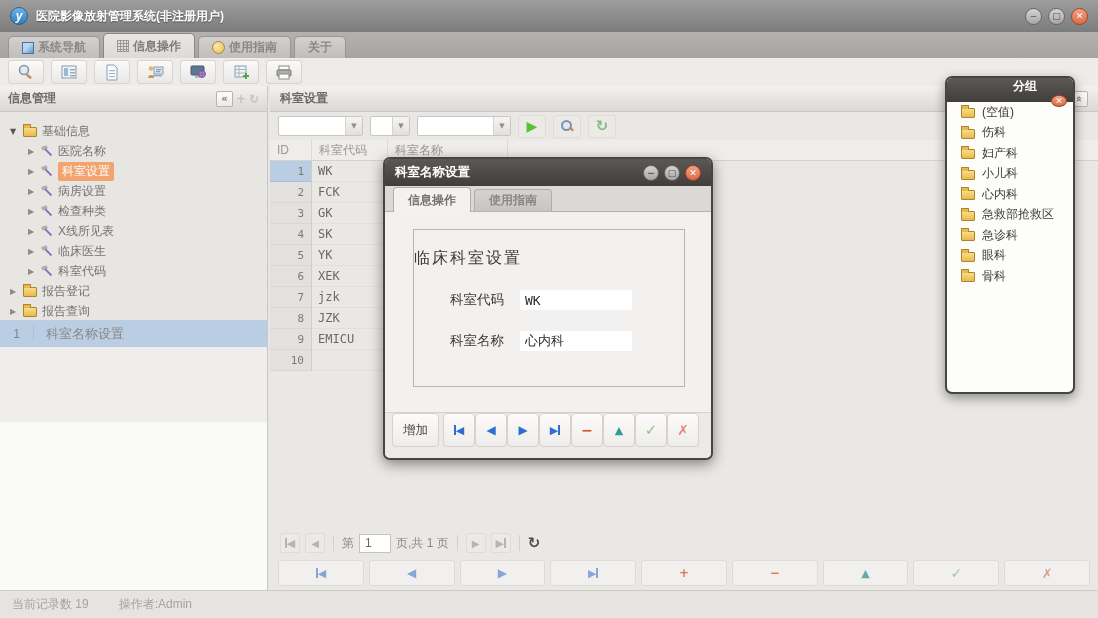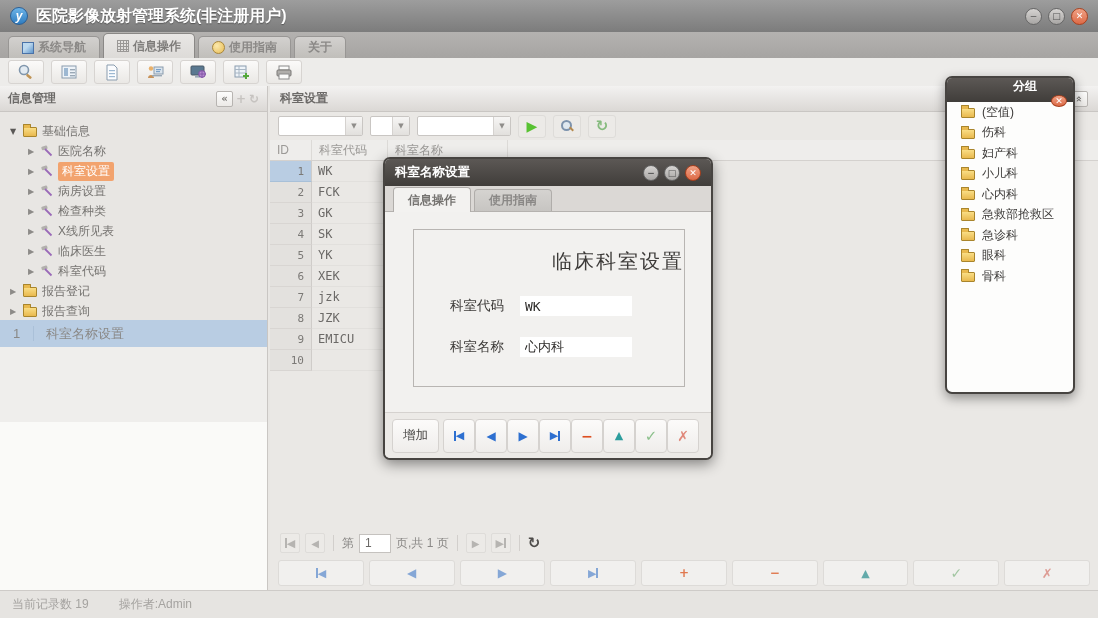--- a/index.html
+++ b/index.html
@@ -7,21 +7,21 @@
   body { font-family:"Liberation Sans", sans-serif; }
   .glyph { font-family:"DejaVu Sans", sans-serif; }
   .app { position:relative; width:1098px; height:618px; background:#e8e6e3; overflow:hidden; }
 
   
   .titlebar { position:absolute; left:0; top:0; width:1098px; height:32px;
     background:linear-gradient(#9d9d9d,#7c7c7c); display:flex; align-items:center; padding:0 10px; }
   .logo { width:18px; height:18px; border-radius:50%; background:linear-gradient(#6db4e8,#2f7cc0);
     border:1px solid #2a5f96; color:#fff; font-weight:bold; font-size:12px; font-style:italic;
     display:flex; align-items:center; justify-content:center; }
-  .wtitle { color:#fff; font-weight:bold; font-size:16px; margin-left:8px; text-shadow:0 1px 1px #555; }
+  .wtitle { color:#fff; font-weight:bold; font-size:12px; margin-left:8px; text-shadow:0 1px 1px #555; }
   .wctrls { margin-left:auto; display:flex; gap:6px; }
   .wbtn { width:17px; height:17px; border-radius:50%; border:1px solid #666;
     background:linear-gradient(#d6d4d2,#a8a6a4); color:#555; font-size:9px;
     display:flex; align-items:center; justify-content:center; cursor:default; }
   .wbtn.close { background:linear-gradient(#f0a286,#dd6a46); border-color:#a8401e; color:#fff; }
 
   
   .tabstrip { position:absolute; left:0; top:32px; width:1098px; height:26px;
     background:linear-gradient(#b4b2b0,#a6a4a2); display:flex; align-items:flex-end; padding-left:8px; gap:3px; }
   .mtab { height:22px; padding:0 13px; border-radius:5px 5px 0 0; border:1px solid #989694; border-bottom:none;
@@ -137,27 +137,27 @@
     padding:0 10px; color:#fff; font-weight:bold; font-size:12.5px; flex:none; }
   .dtitle .wctrls { gap:5px; }
   .dtabs { height:26px; background:#dbd8d5; border-bottom:1px solid #b5b2af; display:flex;
     align-items:flex-end; padding-left:8px; gap:3px; flex:none; }
   .dtab { height:22px; padding:0 14px; border:1px solid #b0adaa; border-bottom:none; border-radius:4px 4px 0 0;
     background:linear-gradient(#d5d3d0,#c7c5c2); color:#8a8886; font-size:12px; font-weight:bold;
     display:flex; align-items:center; }
   .dtab.active { height:25px; background:#f3f2f0; color:#757370; margin-bottom:-1px; }
   .dbody { flex:1; position:relative; }
   .gbox { position:absolute; left:28px; top:17px; width:272px; height:158px; border:1px solid #b8b5b2; }
-  .ftitle { text-align:right; margin-top:18px; font-size:20px; color:#3c3a38; letter-spacing:2px; }
+  .ftitle { text-align:left; margin-top:18px; font-size:16px; color:#3c3a38; letter-spacing:2px; }
   .frow { display:flex; align-items:center; margin:21px 0 0 36px; }
   .frow .flabel { font-size:13.5px; color:#3c3a38; width:70px; flex:none; }
   .finput { width:112px; height:20px; border:none; background:#fff; padding-left:5px;
     font-size:13px; color:#2e2c2a; font-family:"DejaVu Sans Mono", monospace; outline:none; }
   .dfoot { height:46px; background:#eceae7; border-top:1px solid #d5d2cf; display:flex;
-    align-items:center; gap:0; padding:0 7px; flex:none; }
+    align-items:flex-start; gap:0; padding:0 7px; flex:none; }
   .dbtn { height:34px; border:1px solid #d5d2cf; border-radius:4px; background:linear-gradient(#fcfbfa,#efedeb);
     display:flex; align-items:center; justify-content:center; }
   .dbtn.add { width:47px; font-size:12.5px; color:#4a4846; margin-right:4px; }
   .dbtn.ic { width:32px; }
   .blue { color:#2d6fd0; } .red { color:#dd4f21; font-weight:bold; font-size:14px; }
   .teal { color:#2c9d9d; font-size:11px; } .green { color:#8cc08c; font-size:15px; }
   .pink { color:#e0887a; font-size:14px; }
 
   
   .gpanel { position:absolute; left:945px; top:76px; width:130px; height:318px;

